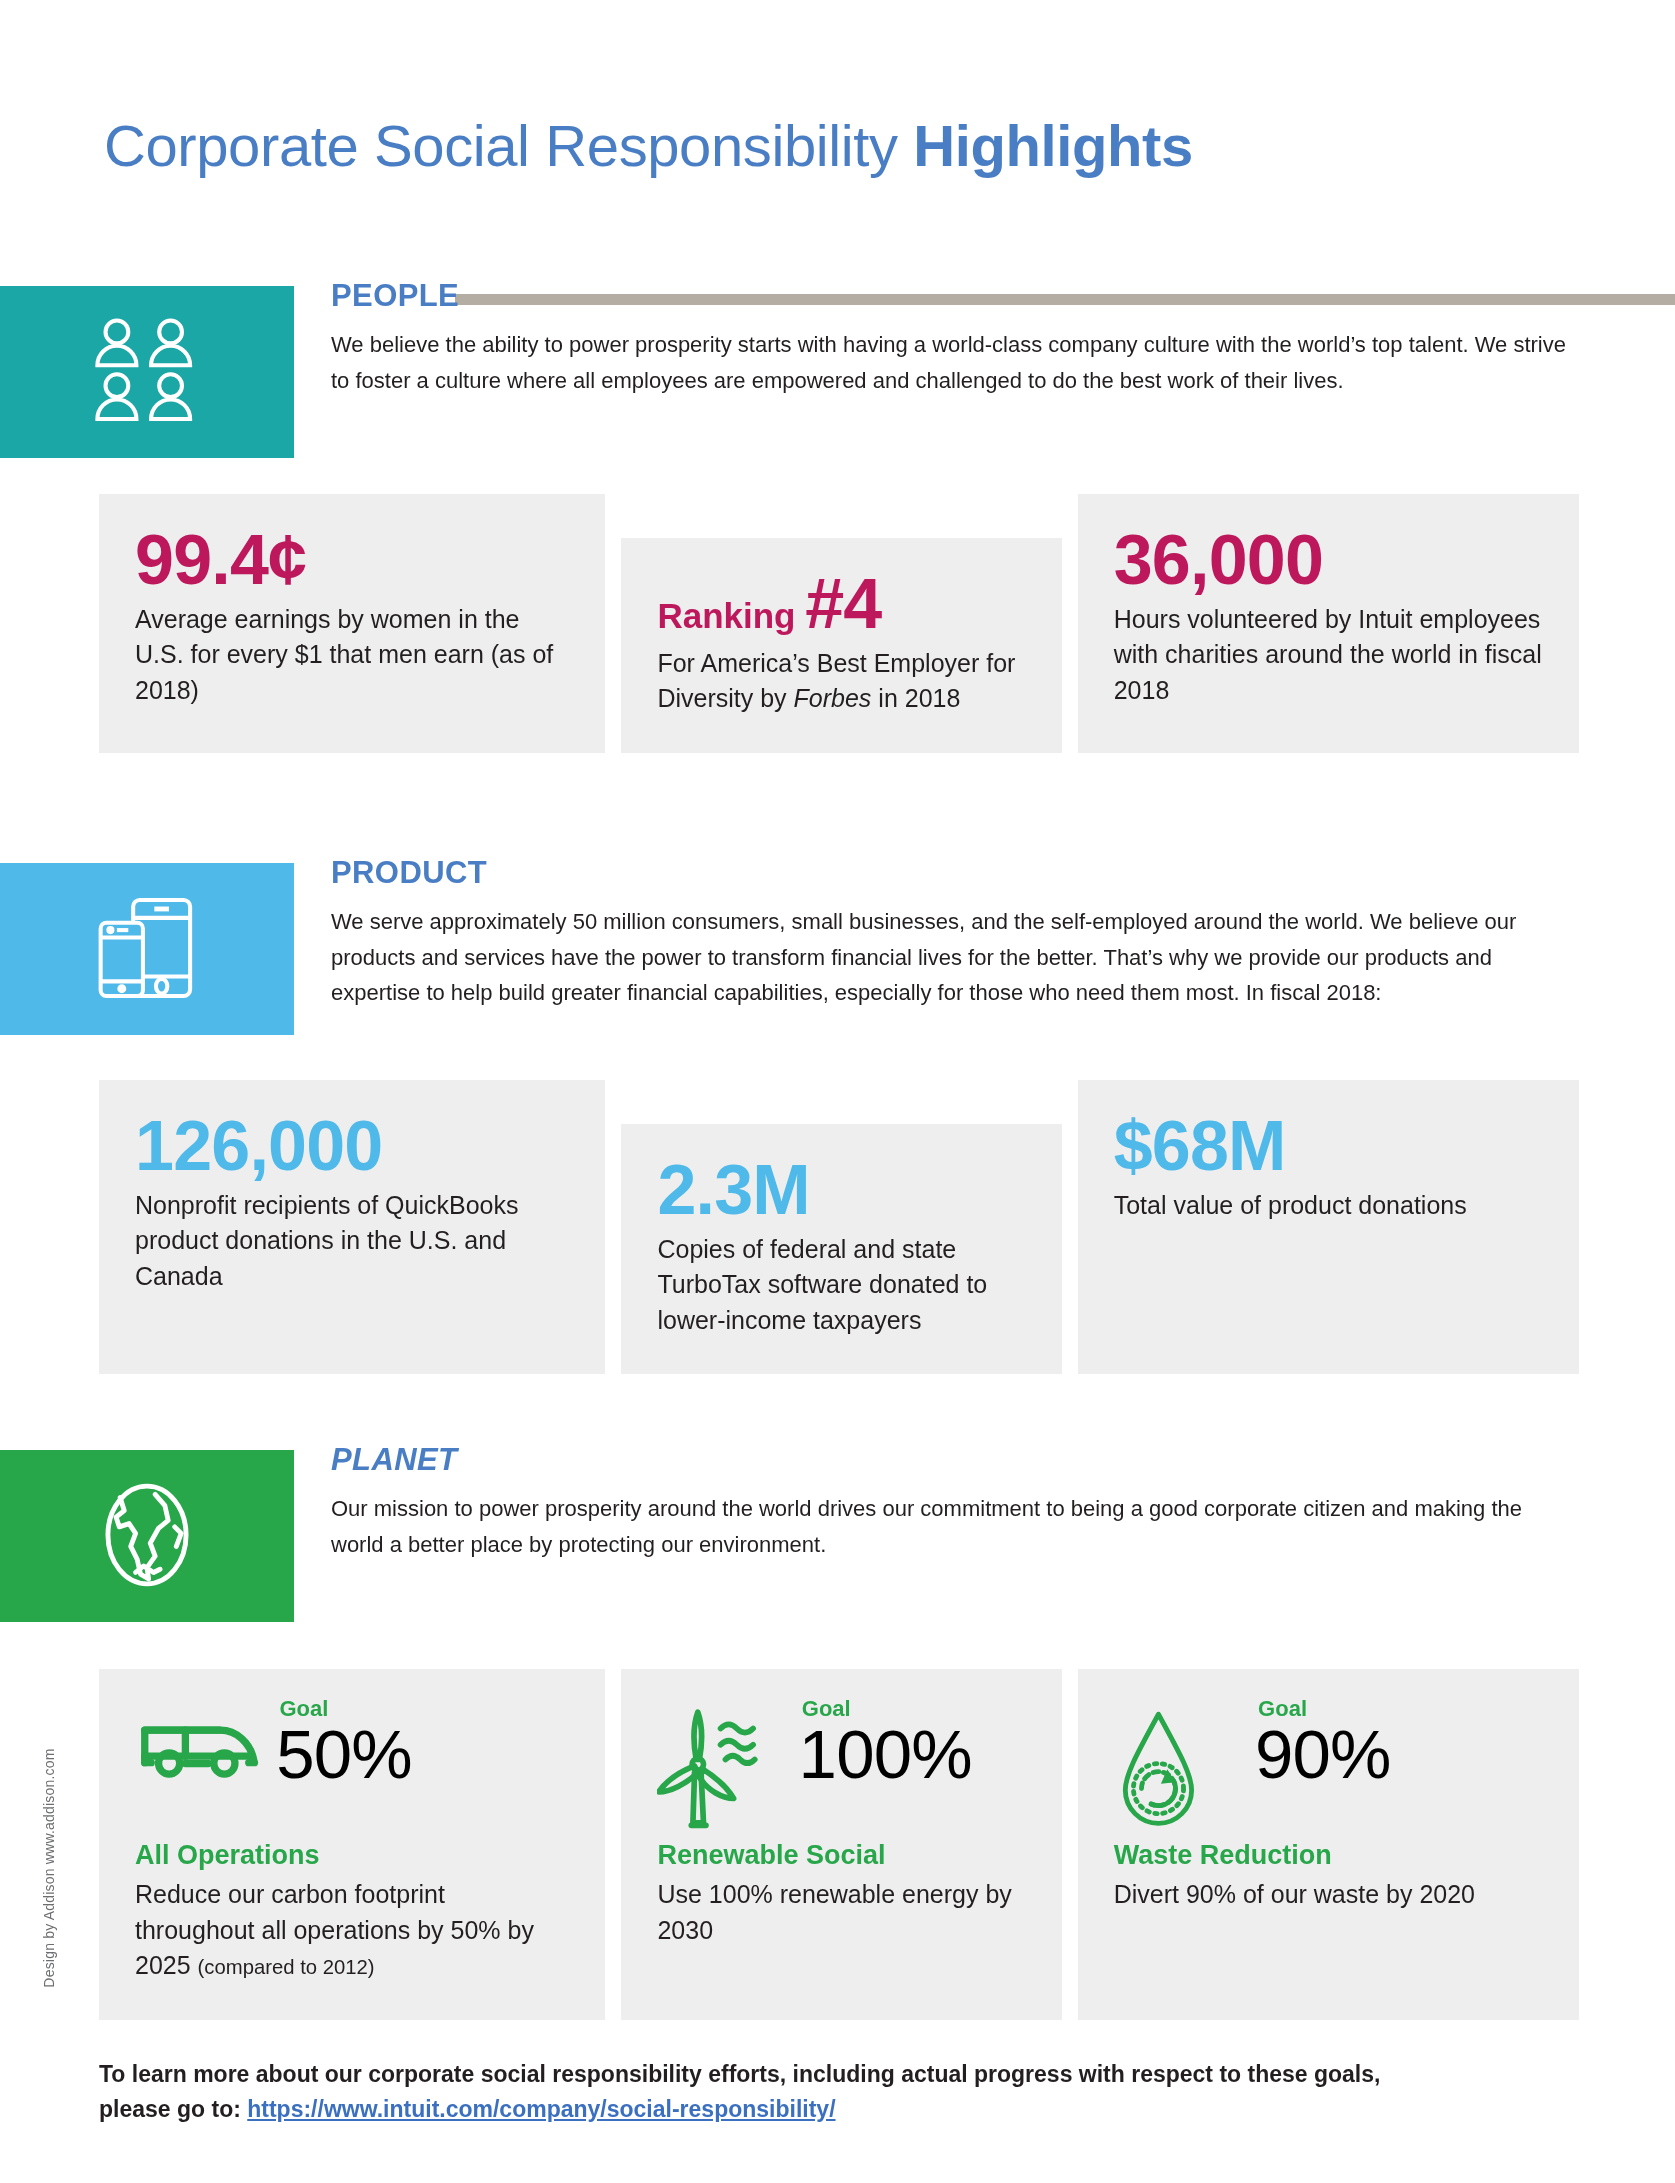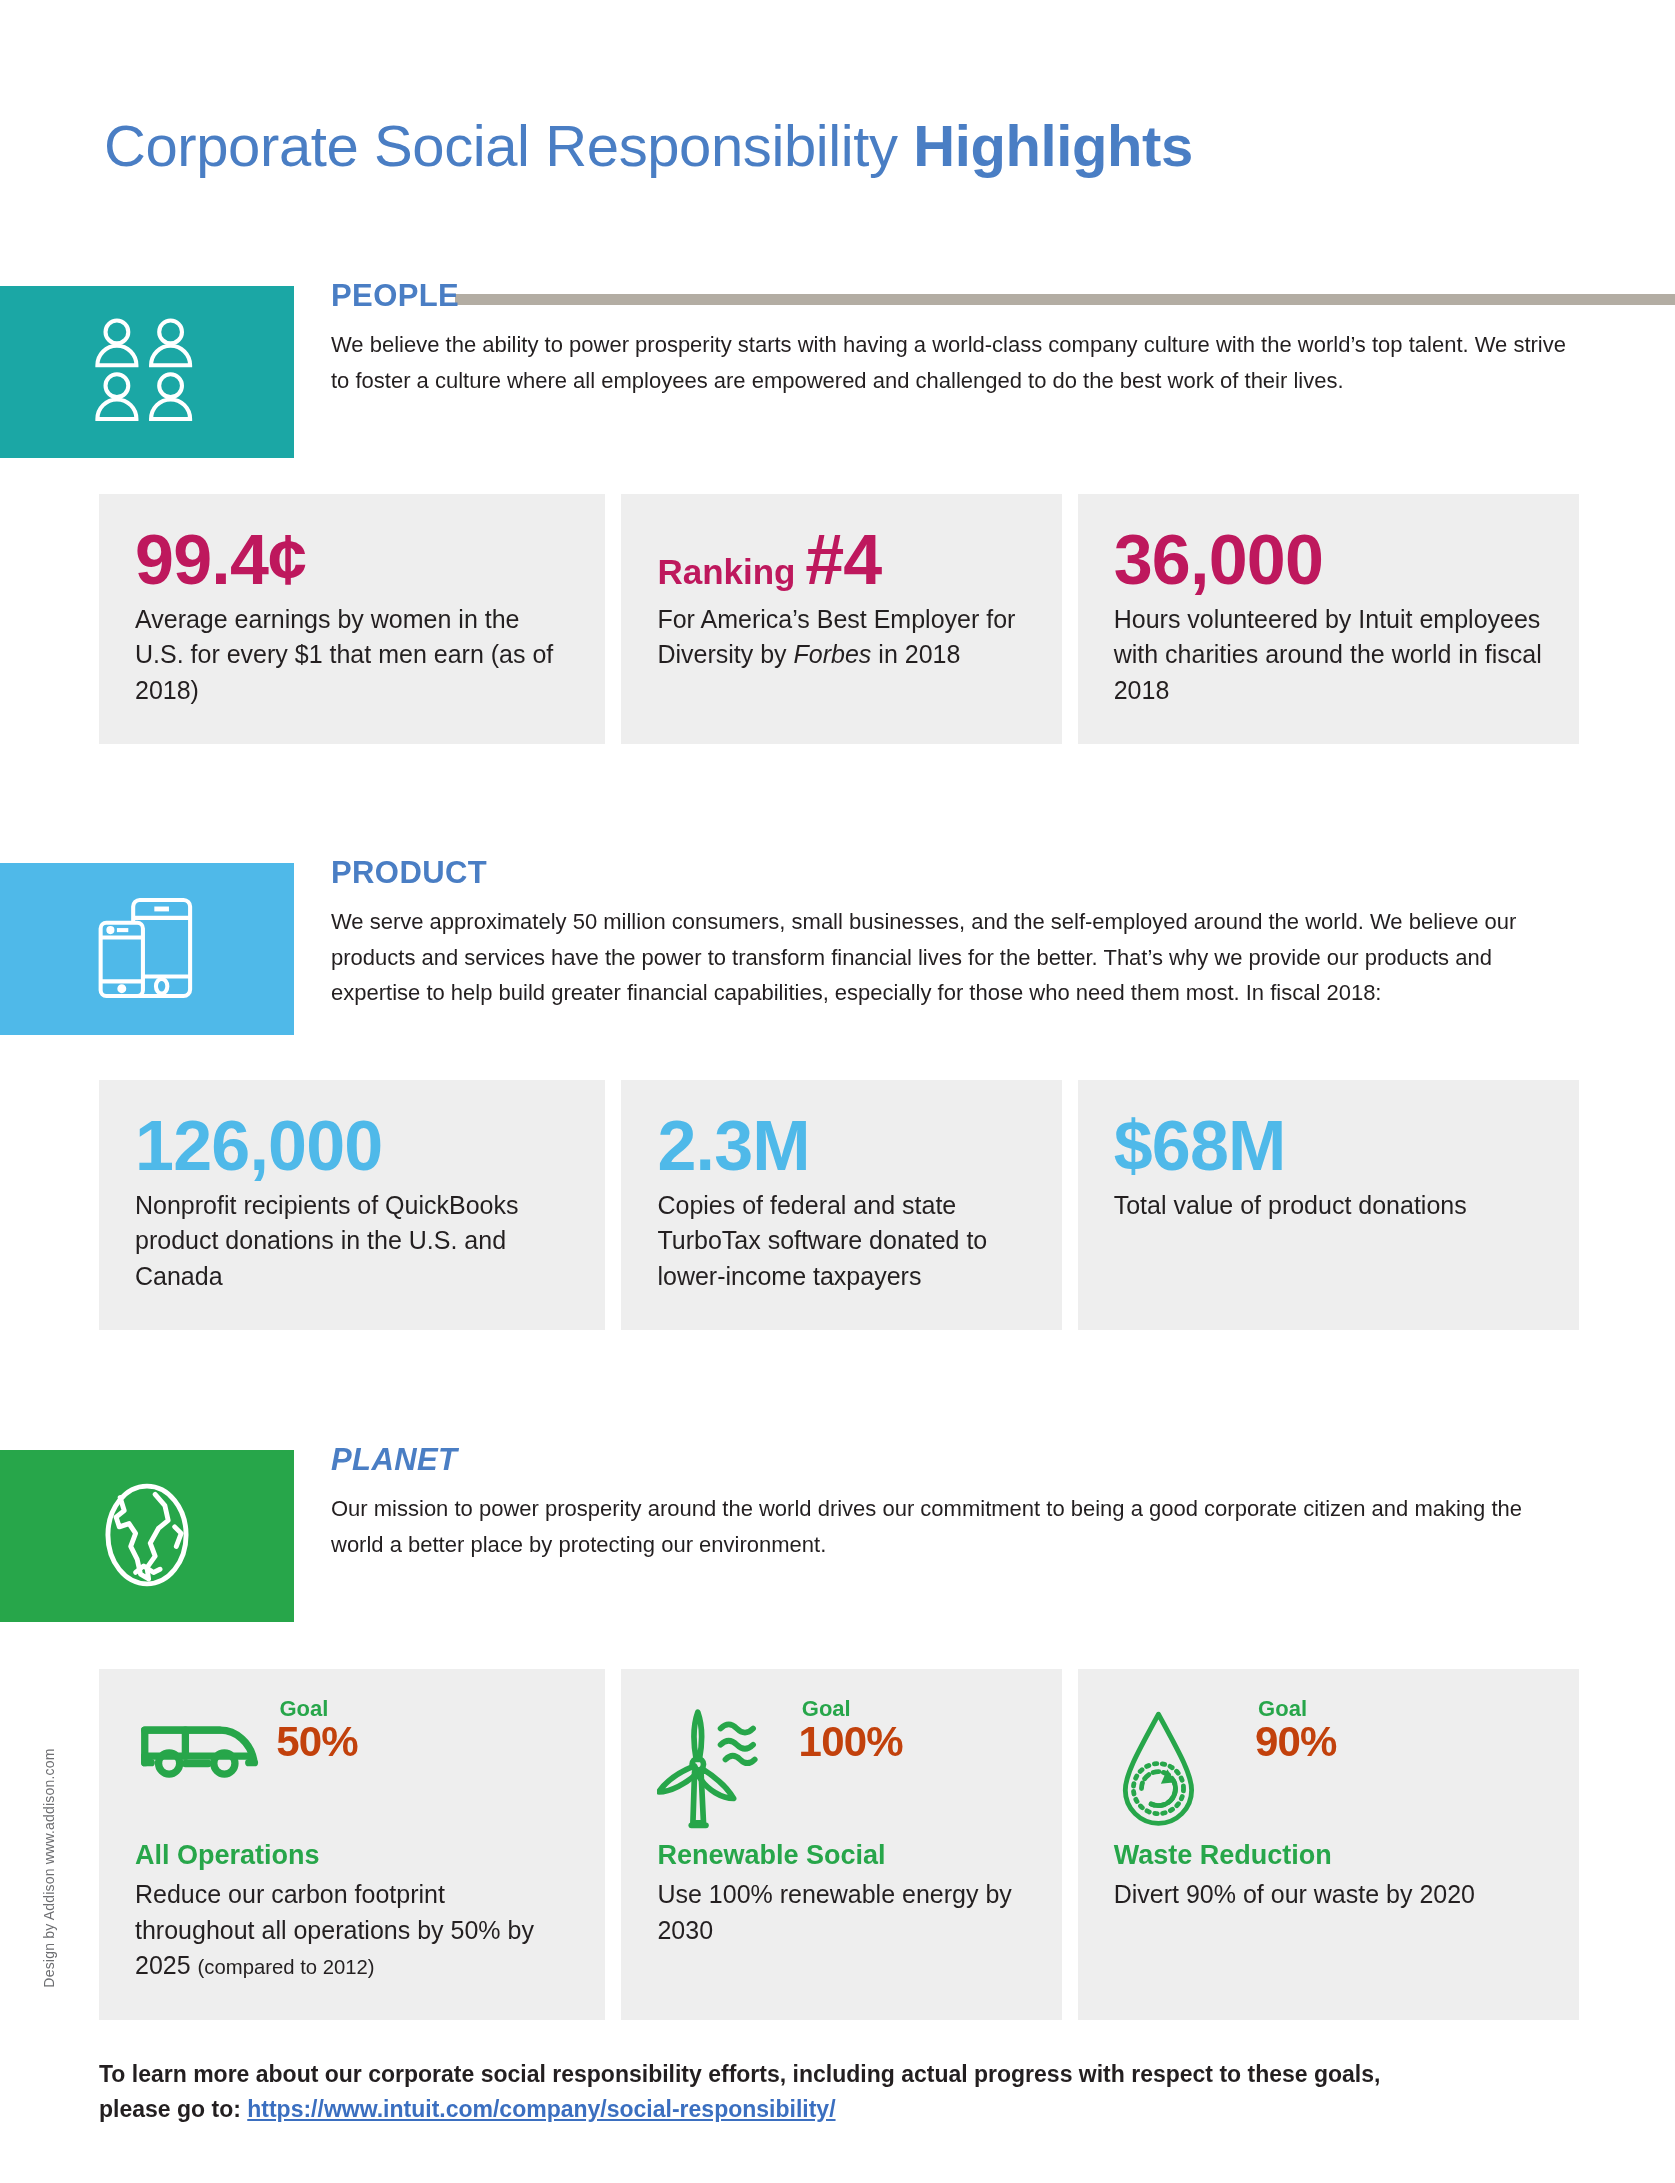--- a/index.html
+++ b/index.html
@@ -72,21 +72,21 @@
   }
 
   
   .cards { position: absolute; left: 99px; width: 1480px; display: flex; gap: 16.2px; }
   .card {
     background: #eeeeee;
     padding: 32.5px 36px 36px 36px;
     position: relative;
   }
   .card.c1 { width: 512px; }
-  .card.c2 { width: 445px; }
+  .card.c2 { width: 445px; margin-top: 44px; }
   .card.c3 { width: 507px; }
 
   .bignum {
     font-size: 70px;
     font-weight: 700;
     line-height: 0.96;
     letter-spacing: -0.8px;
     margin-bottom: 8.1px;
     white-space: nowrap;
   }
@@ -117,23 +117,23 @@
   .goalnum-wrap { padding-left: 3.2px; }
   .goal-label {
     font-size: 22px;
     font-weight: 700;
     color: #27A64A;
     line-height: 1;
     margin-bottom: 1.6px;
     margin-left: 3.2px;
   }
   .goal-pct {
-    font-size: 42px;
-    font-weight: 700;
-    color: #c2410c;
+    font-size: 69px;
+    font-weight: 400;
+    color: #000000;
     line-height: 0.95;
     letter-spacing: -0.8px;
   }
   .gtitle {
     font-size: 27px;
     font-weight: 700;
     color: #27A64A;
     margin-top: 19.5px;
     margin-bottom: 6.5px;
   }

